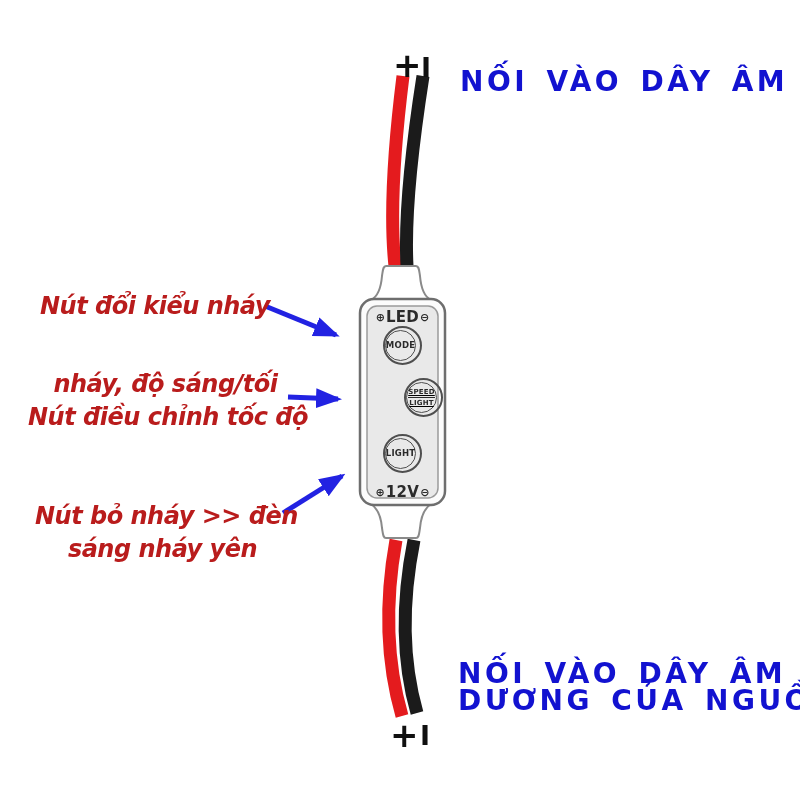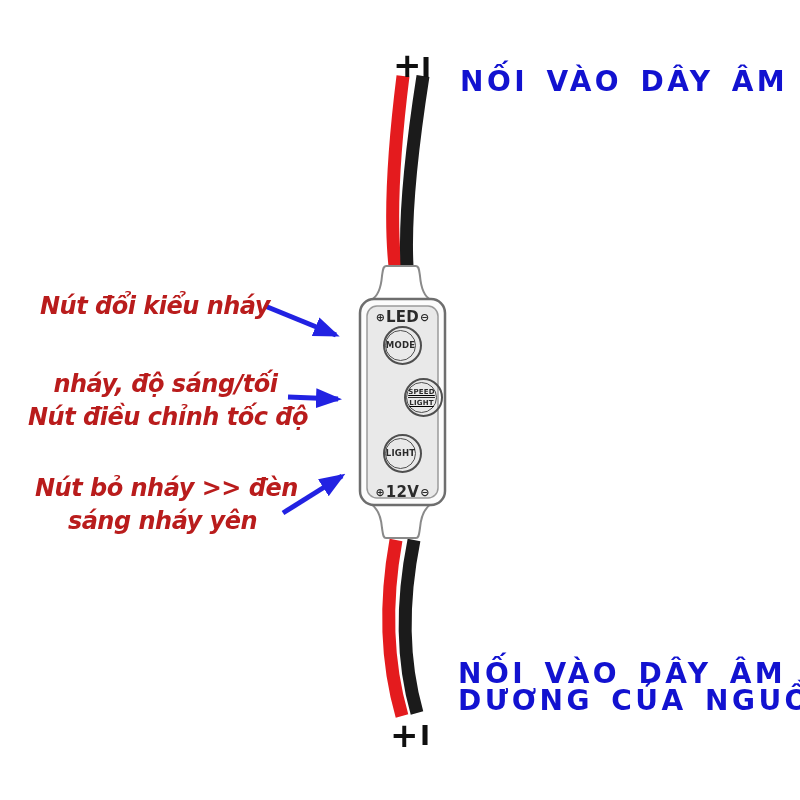--- a/index.html
+++ b/index.html
@@ -87,21 +87,21 @@
     <div>DƯƠNG CỦA NGUỒN 12V</div>
   </div>
 
   <div class="black-label" style="left:40px;top:290px;width:225px;">
     <div>Nút đổi kiểu nháy</div>
   </div>
   <div class="black-label" style="left:28px;top:368px;width:275px;">
     <div>nháy, độ sáng/tối</div>
     <div>Nút điều chỉnh tốc độ</div>
   </div>
-  <div class="black-label" style="left:35px;top:472px;width:255px;">
+  <div class="black-label" style="left:35px;top:500px;width:255px;">
     <div>Nút bỏ nháy &gt;&gt; đèn</div>
     <div>sáng nháy yên</div>
   </div>
 
   <div class="terminal" style="top:308px;">
     <span class="circ">⊕</span>
     <span class="tlabel">LED</span>
     <span class="circ">⊖</span>
   </div>
   <div class="terminal" style="top:483px;">

